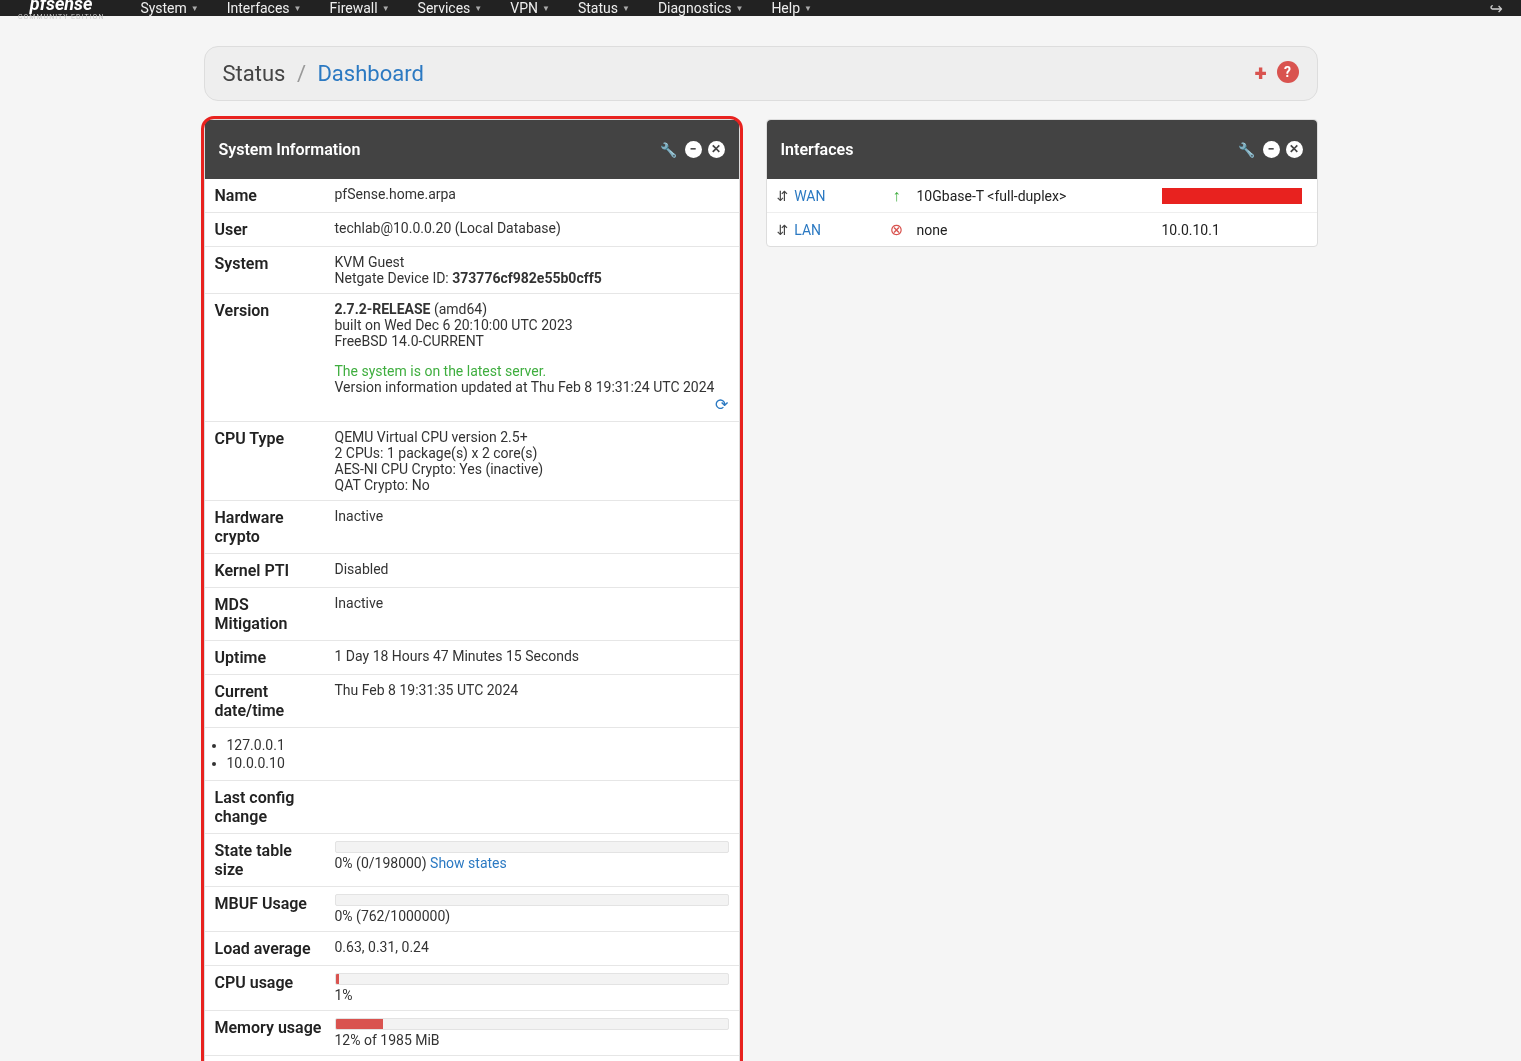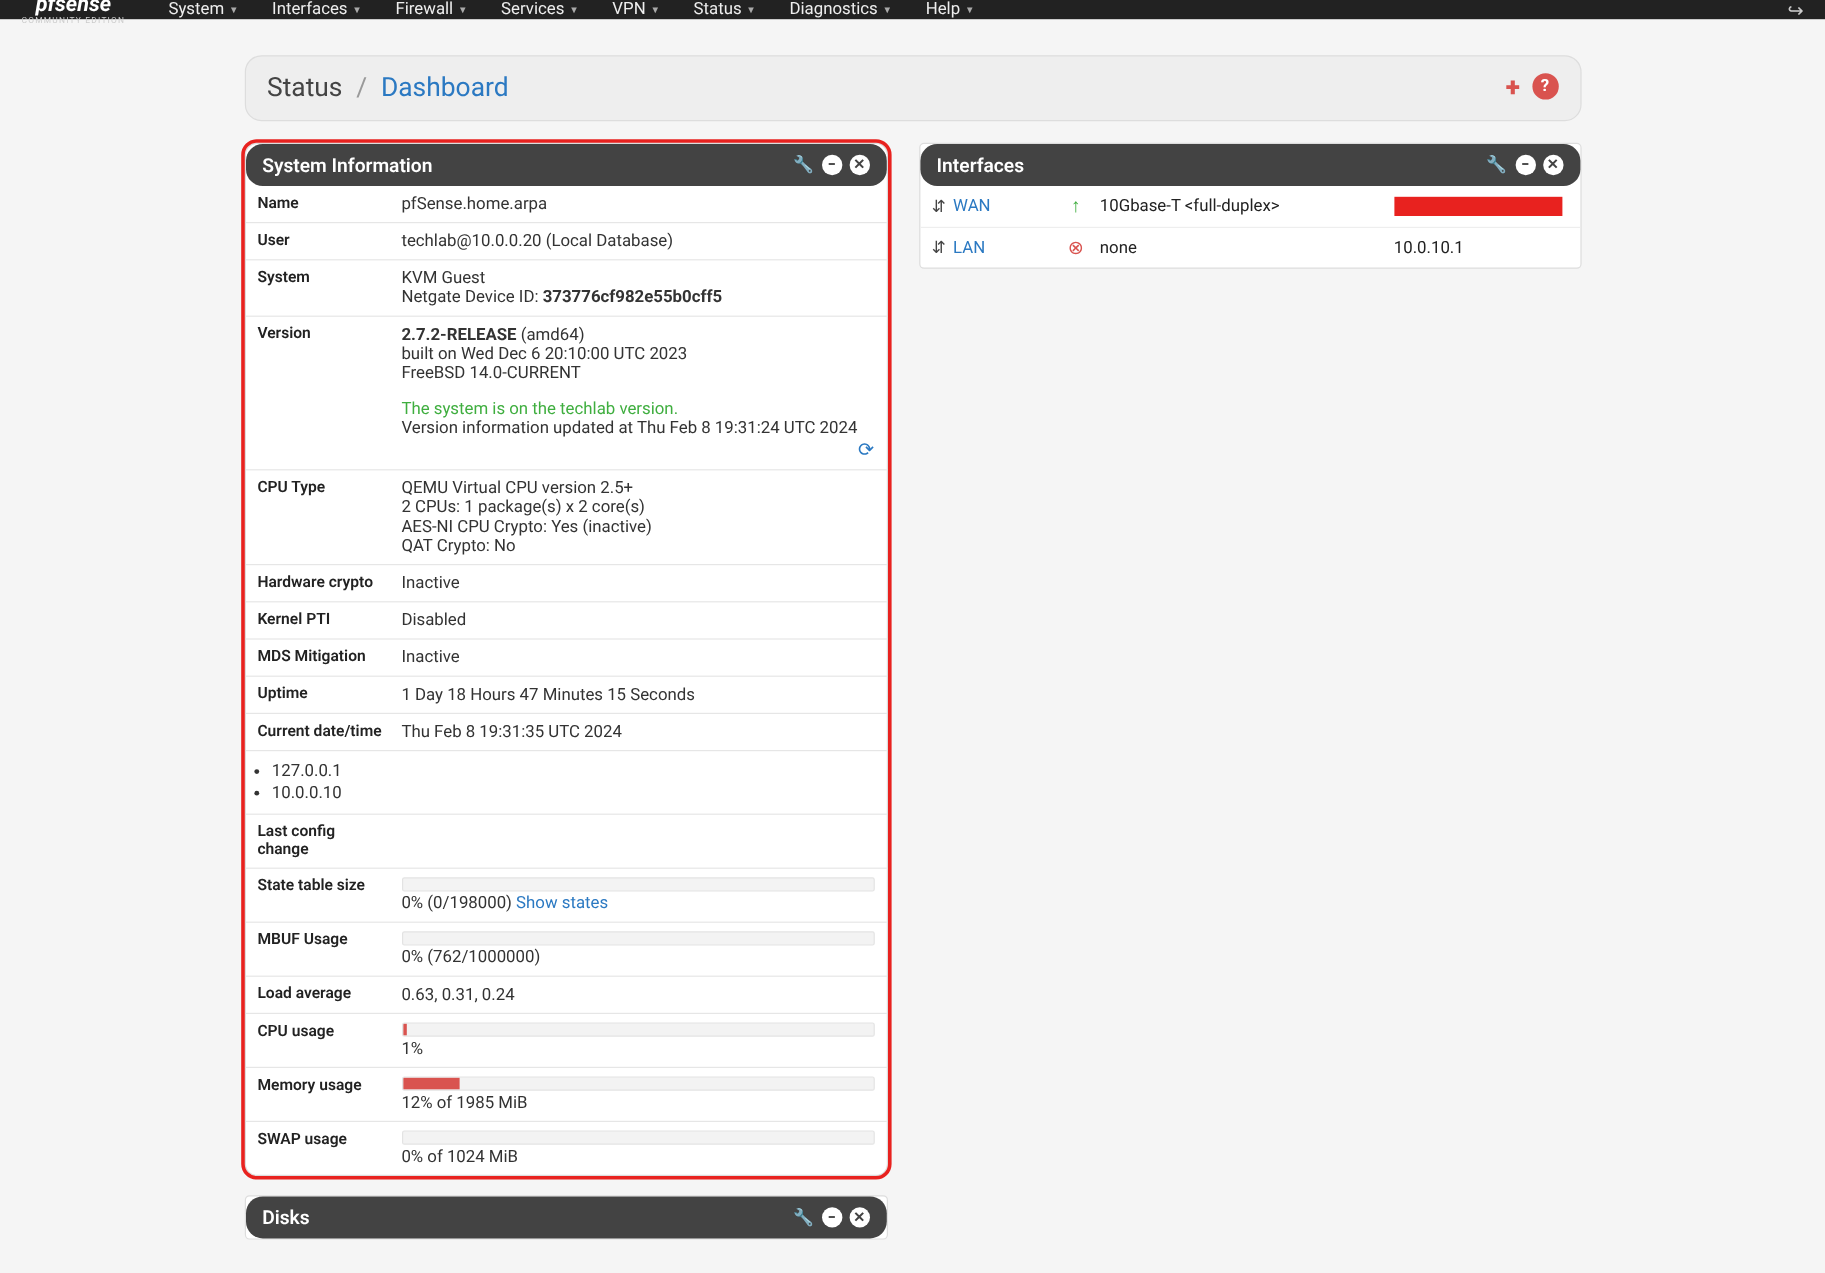--- a/index.html
+++ b/index.html
@@ -82,43 +82,43 @@
     border-radius: 4px;
     margin-bottom: 16px;
   }
   .panel.highlighted {
     outline: 3px solid #e8221f;
     border-radius: 10px;
   }
   .panel-header {
     background: #434343;
     color: #fff;
-    padding: 8px 14px;
+    padding: 20px 14px;
     display: flex; justify-content: space-between; align-items: center;
     font-size: 16px; font-weight: 600;
-    border-top-left-radius: 4px; border-top-right-radius: 4px; border-radius: 14px;
+    border-top-left-radius: 4px; border-top-right-radius: 4px;
   }
   .panel-tools { display: flex; gap: 6px; }
   .tool-icon {
     width: 18px; height: 18px; display: inline-flex; align-items: center;
     justify-content: center; color: #fff; cursor: pointer; font-size: 14px;
   }
   .tool-circle {
     background: #fff; color: #434343; border-radius: 50%;
     width: 17px; height: 17px; line-height: 17px; text-align: center;
     font-weight: 900; font-size: 12px;
   }
 
   
   .info-row {
     display: flex; border-bottom: 1px solid #e6e6e6;
   }
   .info-row:last-child { border-bottom: none; }
   .info-label {
-    width: 130px; padding: 7px 10px; font-weight: 600; font-size: 13px;
+    width: 130px; padding: 7px 10px; font-weight: 600; font-size: 16px;
   }
   .info-value {
     flex: 1; padding: 7px 10px 7px 0; font-size: 14px; color: #333;
     word-wrap: break-word;
   }
   .info-value .success { color: #3fae3f; }
   .info-value .link { color: #2b79c2; cursor: pointer; }
   .info-value strong { font-weight: 700; }
   .info-value ul { margin: 2px 0 2px 22px; padding: 0; }
   .info-value li { margin: 2px 0; }
@@ -244,21 +244,21 @@
           </div>
         </div>
 
         <div class="info-row">
           <div class="info-label">Version</div>
           <div class="info-value">
             <div><strong>2.7.2-RELEASE</strong><span> (amd64)</span></div>
             <div>built on Wed Dec 6 20:10:00 UTC 2023</div>
             <div>FreeBSD 14.0-CURRENT</div>
             <div style="height:14px"></div>
-            <div class="success">The system is on the techlab version.</div>
+            <div class="success">The system is on the latest server.</div>
             <div>
               <span>Version information updated at Thu Feb 8 19:31:24 UTC 2024</span>
               <span class="refresh-icon">⟳</span>
             </div>
           </div>
         </div>
 
         <div class="info-row">
           <div class="info-label">CPU Type</div>
           <div class="info-value">

